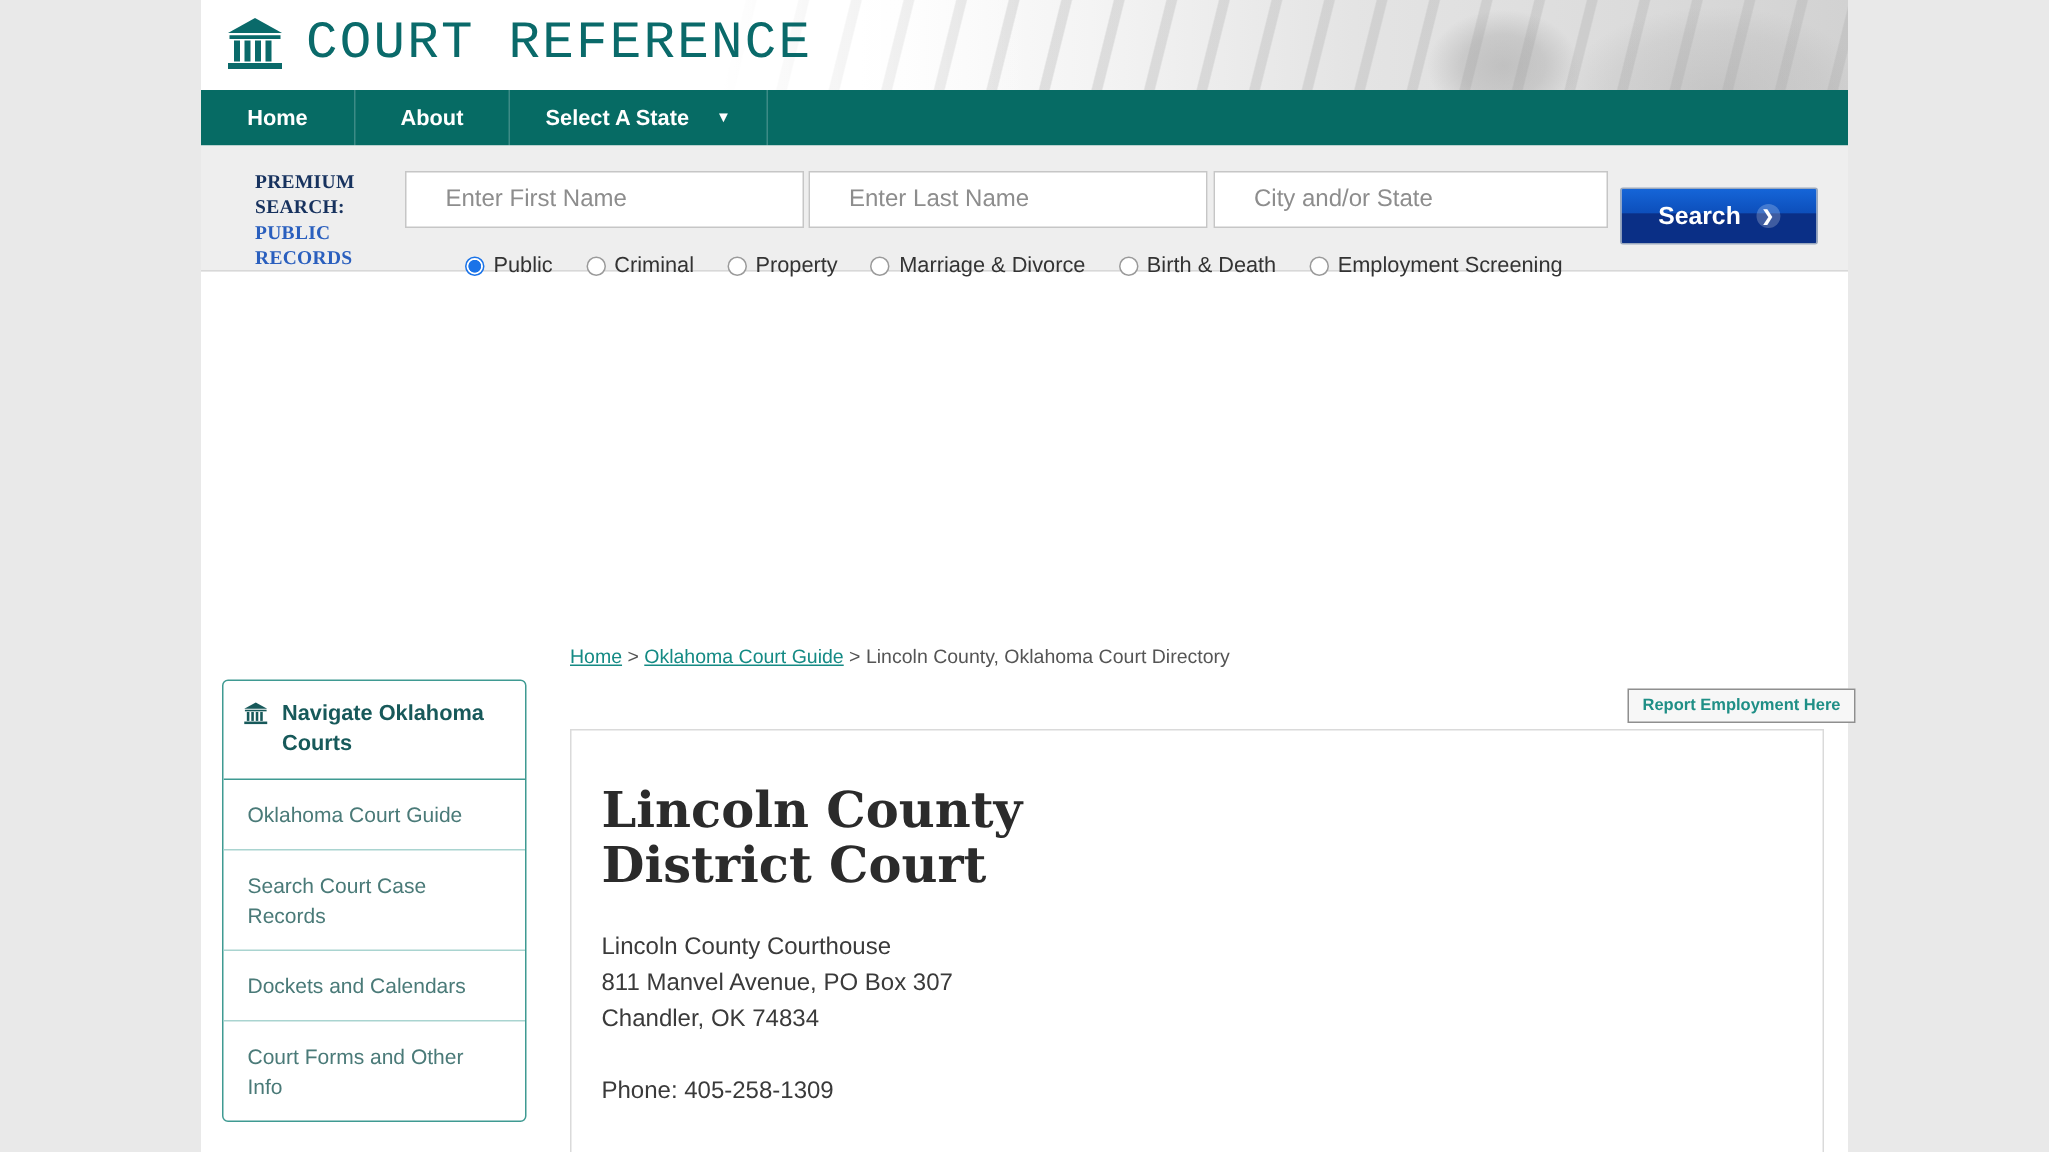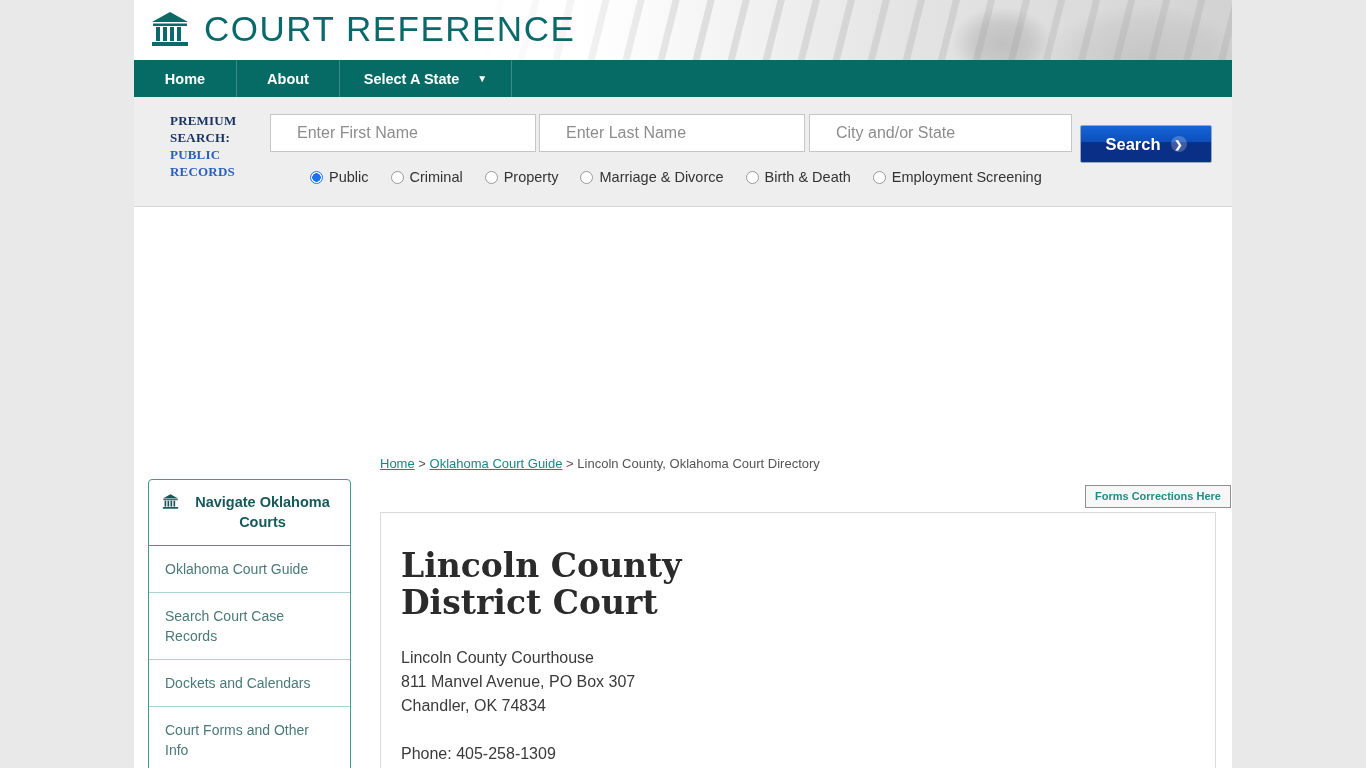--- a/index.html
+++ b/index.html
@@ -39,21 +39,21 @@
   .masthead-fade {
     position: absolute; left: 0; top: 0; width: 560px; height: 100%;
     background: linear-gradient(90deg, #ffffff 0%, #ffffff 62%, rgba(255,255,255,0) 100%);
   }
   .brand {
     position: absolute; left: 16px; top: 9px;
     display: flex; align-items: center; gap: 14px;
   }
   .brand-icon { width: 40px; height: 40px; display:block; }
   .brand-text {
-    font-family: Liberation Sans, sans-serif;
+    font-family: Liberation Mono, monospace;
     font-size: 35px;
     letter-spacing: 1.5px;
     color: #0a6a6a;
     white-space: nowrap;
   }
 
   
   .navbar {
     height: 37px;
     background: #066b64;
@@ -71,21 +71,21 @@
   }
   .nav-item:nth-child(1) { width: 103px; }
   .nav-item:nth-child(2) { width: 103px; }
   .nav-item:nth-child(3) { width: 172px; gap: 18px; }
   .caret { font-size: 10px; line-height: 1; }
 
   
   .searchbar {
     background: #eeeeee;
     border-bottom: 1px solid #d8d8d8;
-    height: 110px;
+    height: 84px;
     position: relative;
   }
   .premium-label {
     position: absolute; left: 36px; top: 15px;
     width: 96px;
     font-family: "Liberation Serif", "DejaVu Serif", serif;
     font-weight: bold;
     font-size: 13px;
     line-height: 17px;
     color: #17325e;
@@ -164,21 +164,20 @@
     border-radius: 4px;
     background: #ffffff;
     overflow: hidden;
   }
   .side-head {
     display: flex; gap: 9px; align-items: flex-start;
     padding: 12px 13px 13px 13px;
     border-bottom: 1px solid #3f9a92;
     font-size: 14.5px; font-weight: bold; color: #17595a;
     line-height: 20px;
-    text-align: center;
   }
   .side-head svg { flex: none; margin-top: 1px; }
   .side-item {
     padding: 13px 16px;
     border-bottom: 1px solid #a9d4d0;
     font-size: 14px;
     color: #4a7a78;
     line-height: 20px;
     cursor: pointer;
   }
@@ -318,21 +317,21 @@
         </svg>
         <span>Navigate Oklahoma Courts</span>
       </div>
       <div class="side-item">Oklahoma Court Guide</div>
       <div class="side-item">Search Court Case Records</div>
       <div class="side-item">Dockets and Calendars</div>
       <div class="side-item">Court Forms and Other Info</div>
 
     </div>
 
-    <div class="report-btn">Forms Corrections Here</div>
+    <div class="report-btn">Report Employment Here</div>
 
     <div class="card">
       <h1 class="court-title">Lincoln County District Court</h1>
       <p class="addr">
         <span>Lincoln County Courthouse</span><br>
         <span>811 Manvel Avenue, PO Box 307</span><br>
         <span>Chandler, OK 74834</span><br>
         <br>
         <span>Phone: 405-258-1309</span><br>
         

